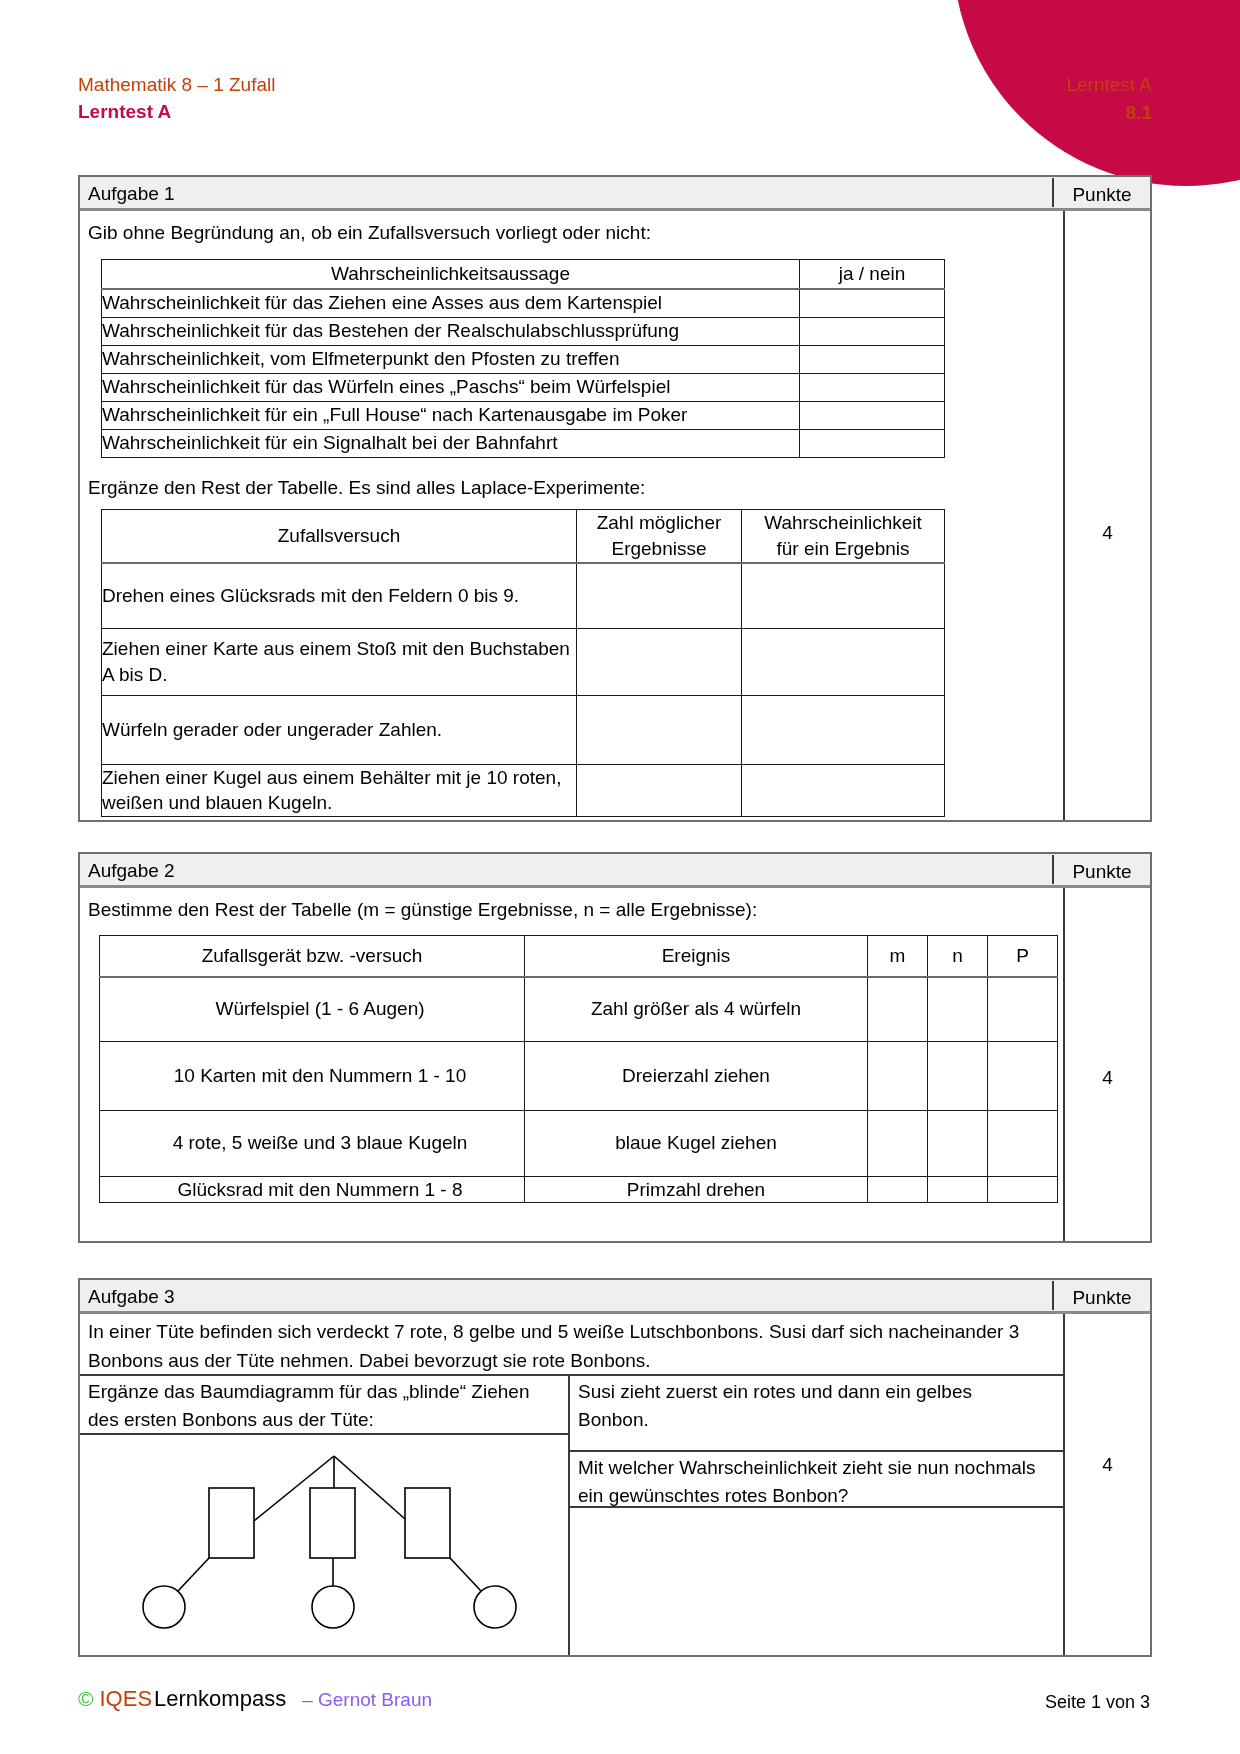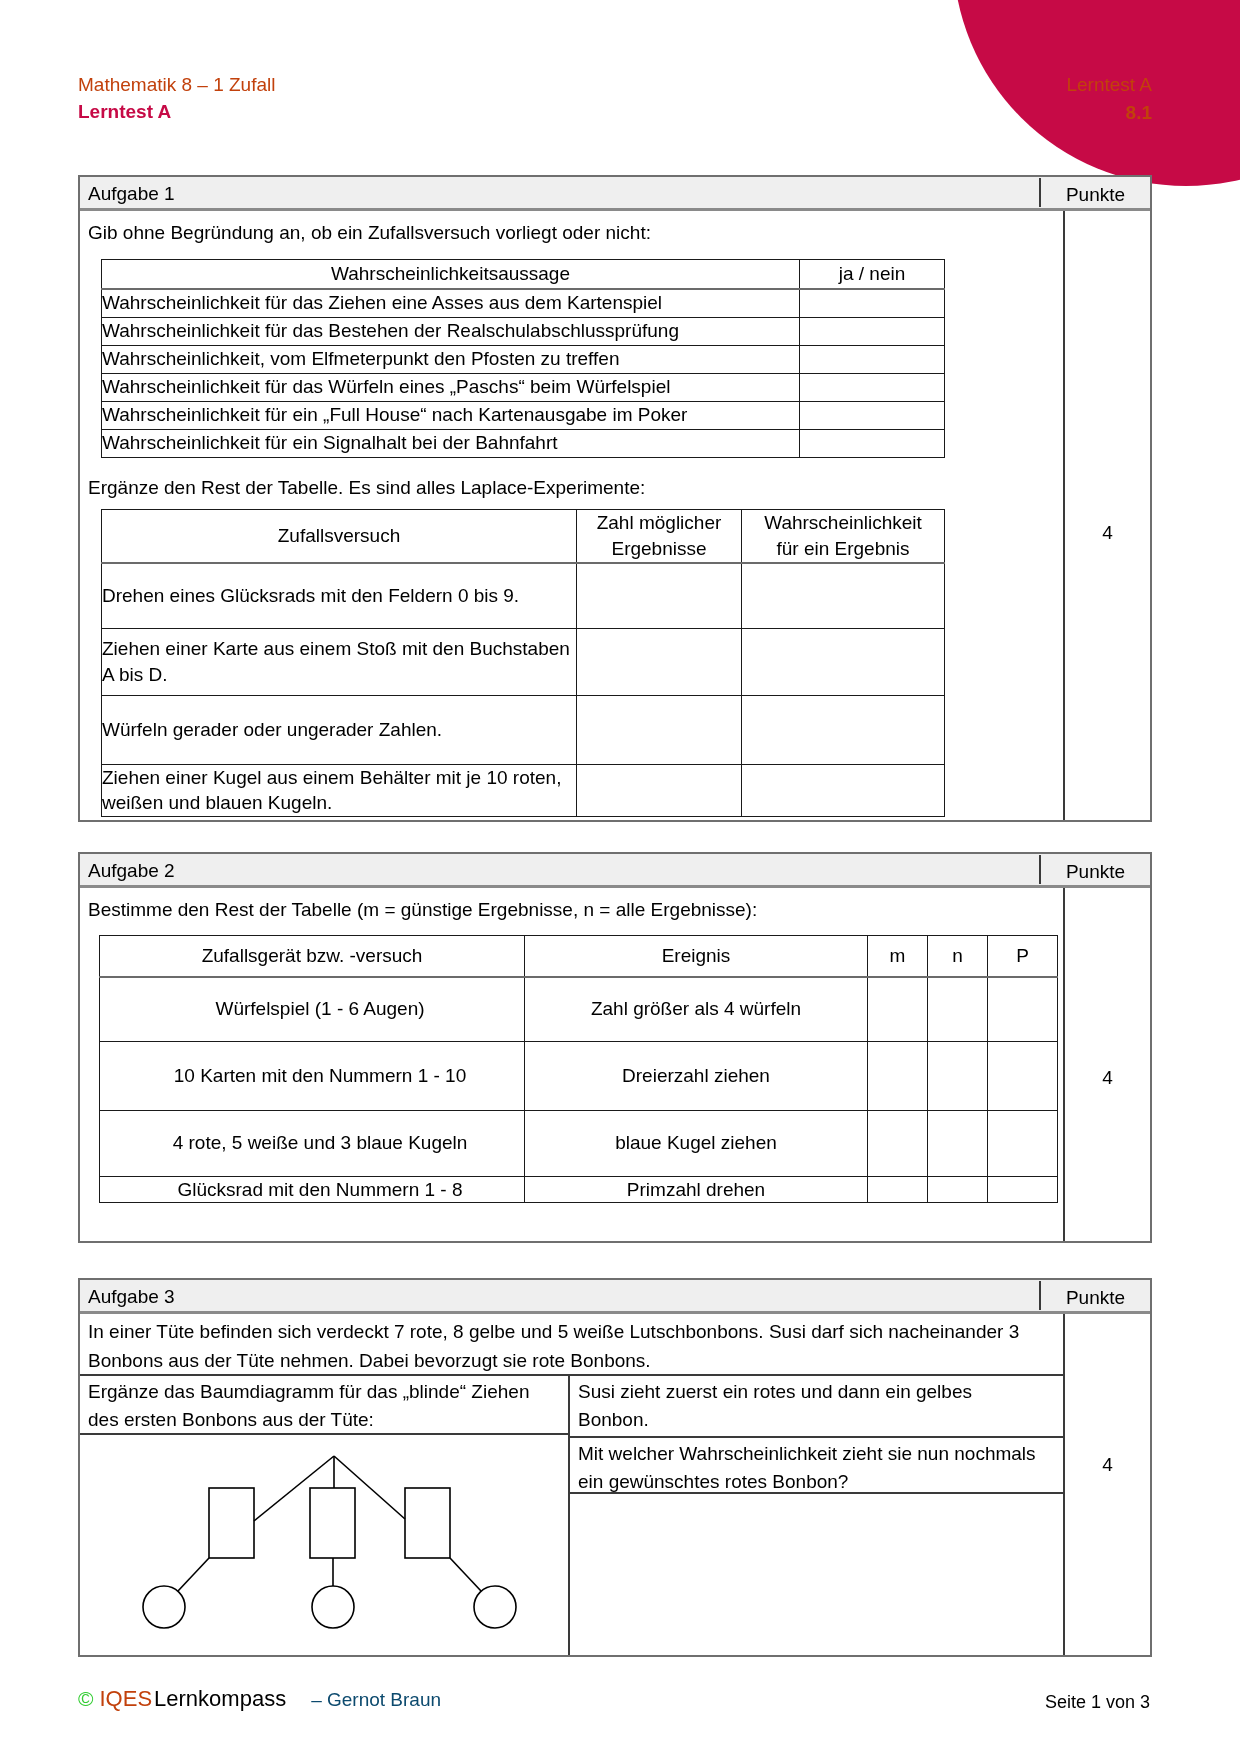--- a/index.html
+++ b/index.html
@@ -22,21 +22,21 @@
   .doc-header-line1 { top:72px; }
   .doc-header-line2 { top:99px; font-weight:bold; color:#c60a46; }
 
   
   .task {
     position:absolute; left:78px; width:1074px; box-sizing:border-box;
     border:2px solid #6f6f6f; background:#fff;
   }
   .task-head { display:flex; height:31px; background:#efefef; border-bottom:3px solid #8a8a8a;align-items:center; }
   .task-title { flex:1 1 auto; padding:3px 0 0 8px; }
-  .pts-head { width:111px; box-sizing:border-box; border-left:2px solid #3a3a3a; text-align:center; padding-top:4px; }
+  .pts-head { width:98px; box-sizing:border-box; border-left:2px solid #3a3a3a; text-align:center; padding-top:4px; }
   .task-body { display:flex; height:calc(100% - 34px); }
   .t-main { width:983px; box-sizing:border-box; }
   .t-pts { width:87px; box-sizing:border-box; border-left:2px solid #3a3a3a; position:relative; }
   .pts-val { position:absolute; left:0; width:100%; text-align:center; }
 
   .p-instr  { margin:9px 8px 0 8px; }
   .p-instr2 { margin:17px 8px 0 8px; }
 
   table.inner { border-collapse:collapse; table-layout:fixed;padding-left:38px; }
   table.inner th, table.inner td {
@@ -75,38 +75,38 @@
   }
   .cols { display:flex; height:calc(100% - 62px); }
   .colL { width:490px; box-sizing:border-box; border-right:2px solid #3a3a3a; }
   .colR { flex:1 1 auto; }
   .colL-prompt {
     height:59px; box-sizing:border-box; border-bottom:2px solid #3a3a3a;
     padding:2px 24px 0 8px; line-height:28px;
   }
   .tree-cell { height:calc(100% - 59px); }
   .colR-cell1 {
-    height:62px; box-sizing:border-box; border-bottom:2px solid #3a3a3a;
+    height:76px; box-sizing:border-box; border-bottom:2px solid #3a3a3a;
     padding:2px 26px 0 8px; line-height:28px;
   }
   .colR-cell2 {
     height:56px; box-sizing:border-box; border-bottom:2px solid #3a3a3a;
     padding:2px 26px 0 8px; line-height:28px;
   }
   .colR-cell3 { height:calc(100% - 118px); }
 
   .tree-svg { display:block; }
   .tree-svg line, .tree-svg rect, .tree-svg circle { stroke:#000; stroke-width:1.6; fill:none; }
 
   
   .footer-left { position:absolute; left:78px; top:1684px; white-space:nowrap; }
   .f-copy  { color:#32cd32; font-size:21px; }
   .f-iqes  { color:#c2410c; font-size:22px; margin-left:6px; }
   .f-brand { color:#000; font-size:22px; margin-left:2px; }
-  .f-author{ color:#0c4a6e; font-size:19px; margin-left:25px;text-align:center; }
+  .f-author{ color:#8b5cf6; font-size:19px; margin-left:16px;text-align:center; }
   .footer-right { position:absolute; right:90px; top:1690px; font-size:18px; }
 
   .a1 { top:175px;  height:647px; }
   .a2 { top:852px;  height:391px; }
   .a3 { top:1278px; height:379px; }
   .a1 .pts-val { top:309px; }
   .a2 .pts-val { top:177px; }
   .a3 .pts-val { top:138px; }
 </style>
 </head>

